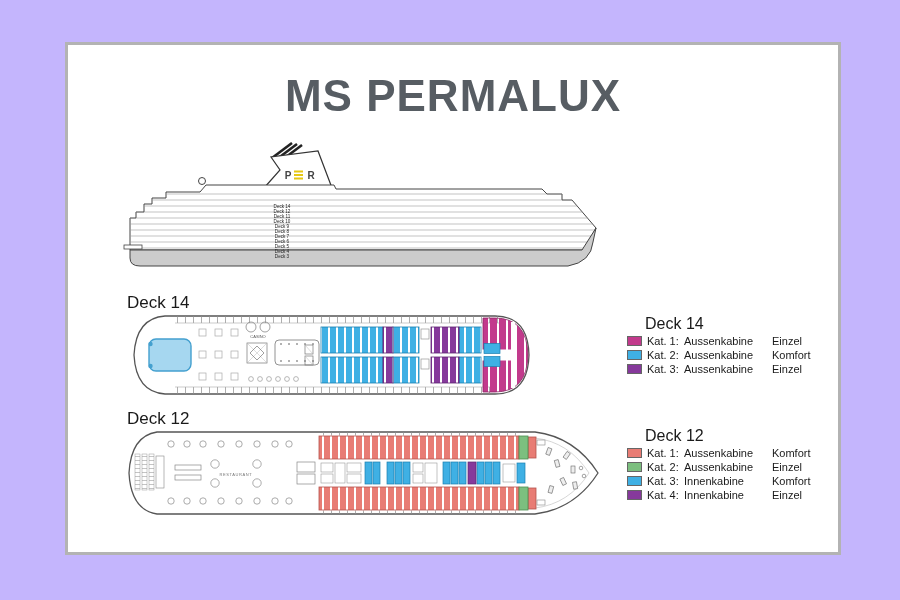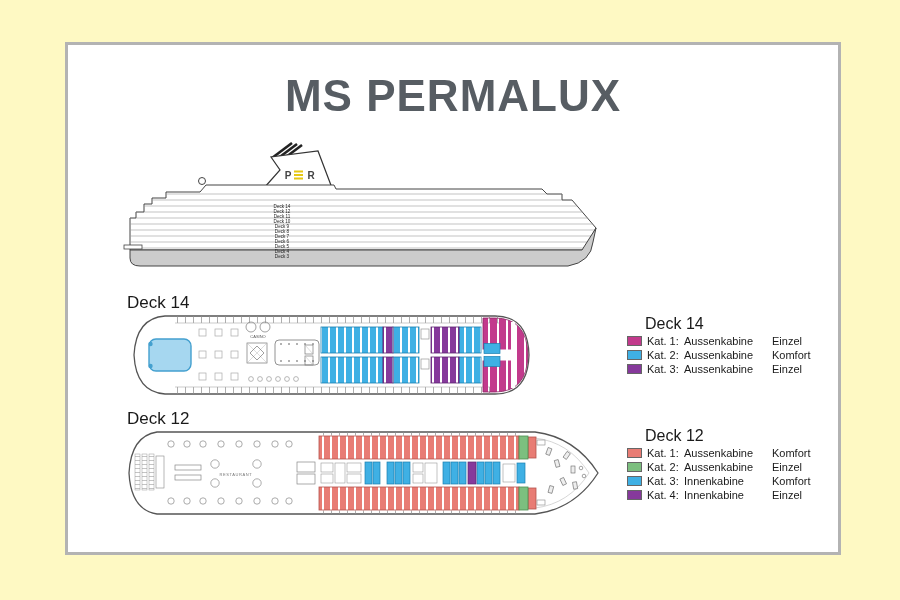--- a/index.html
+++ b/index.html
@@ -1,16 +1,16 @@
 <!DOCTYPE html>
 <html><head>
 <meta charset="utf-8">
 <style>
   html,body{margin:0;padding:0;background:#fff;font-family:"Liberation Sans",sans-serif;}
-  .page{position:relative;width:900px;height:600px;background:#fef9c3;overflow:hidden;}
+  .page{position:relative;width:900px;height:600px;background:#c4b5fd;overflow:hidden;}
   .frame{position:absolute;left:65px;top:42px;width:770px;height:507px;border:3px solid #b3b3b3;background:#fff;}
   .main-title{position:absolute;left:0;top:26px;width:100%;text-align:center;
     font-size:44px;font-weight:bold;color:#575d63;letter-spacing:1px;}
   .profile-wrap{position:absolute;left:54px;top:97px;width:480px;height:145px;}
   .deck-heading{position:absolute;font-size:17px;color:#1a1a1a;}
   .h14{left:59px;top:248px;}
   .h12{left:59px;top:364px;}
   .plan14{position:absolute;left:61px;top:268px;width:404px;height:84px;}
   .plan12{position:absolute;left:55px;top:383px;width:478px;height:90px;}
   .legend{position:absolute;left:559px;font-size:11px;color:#1a1a1a;line-height:14px;}

